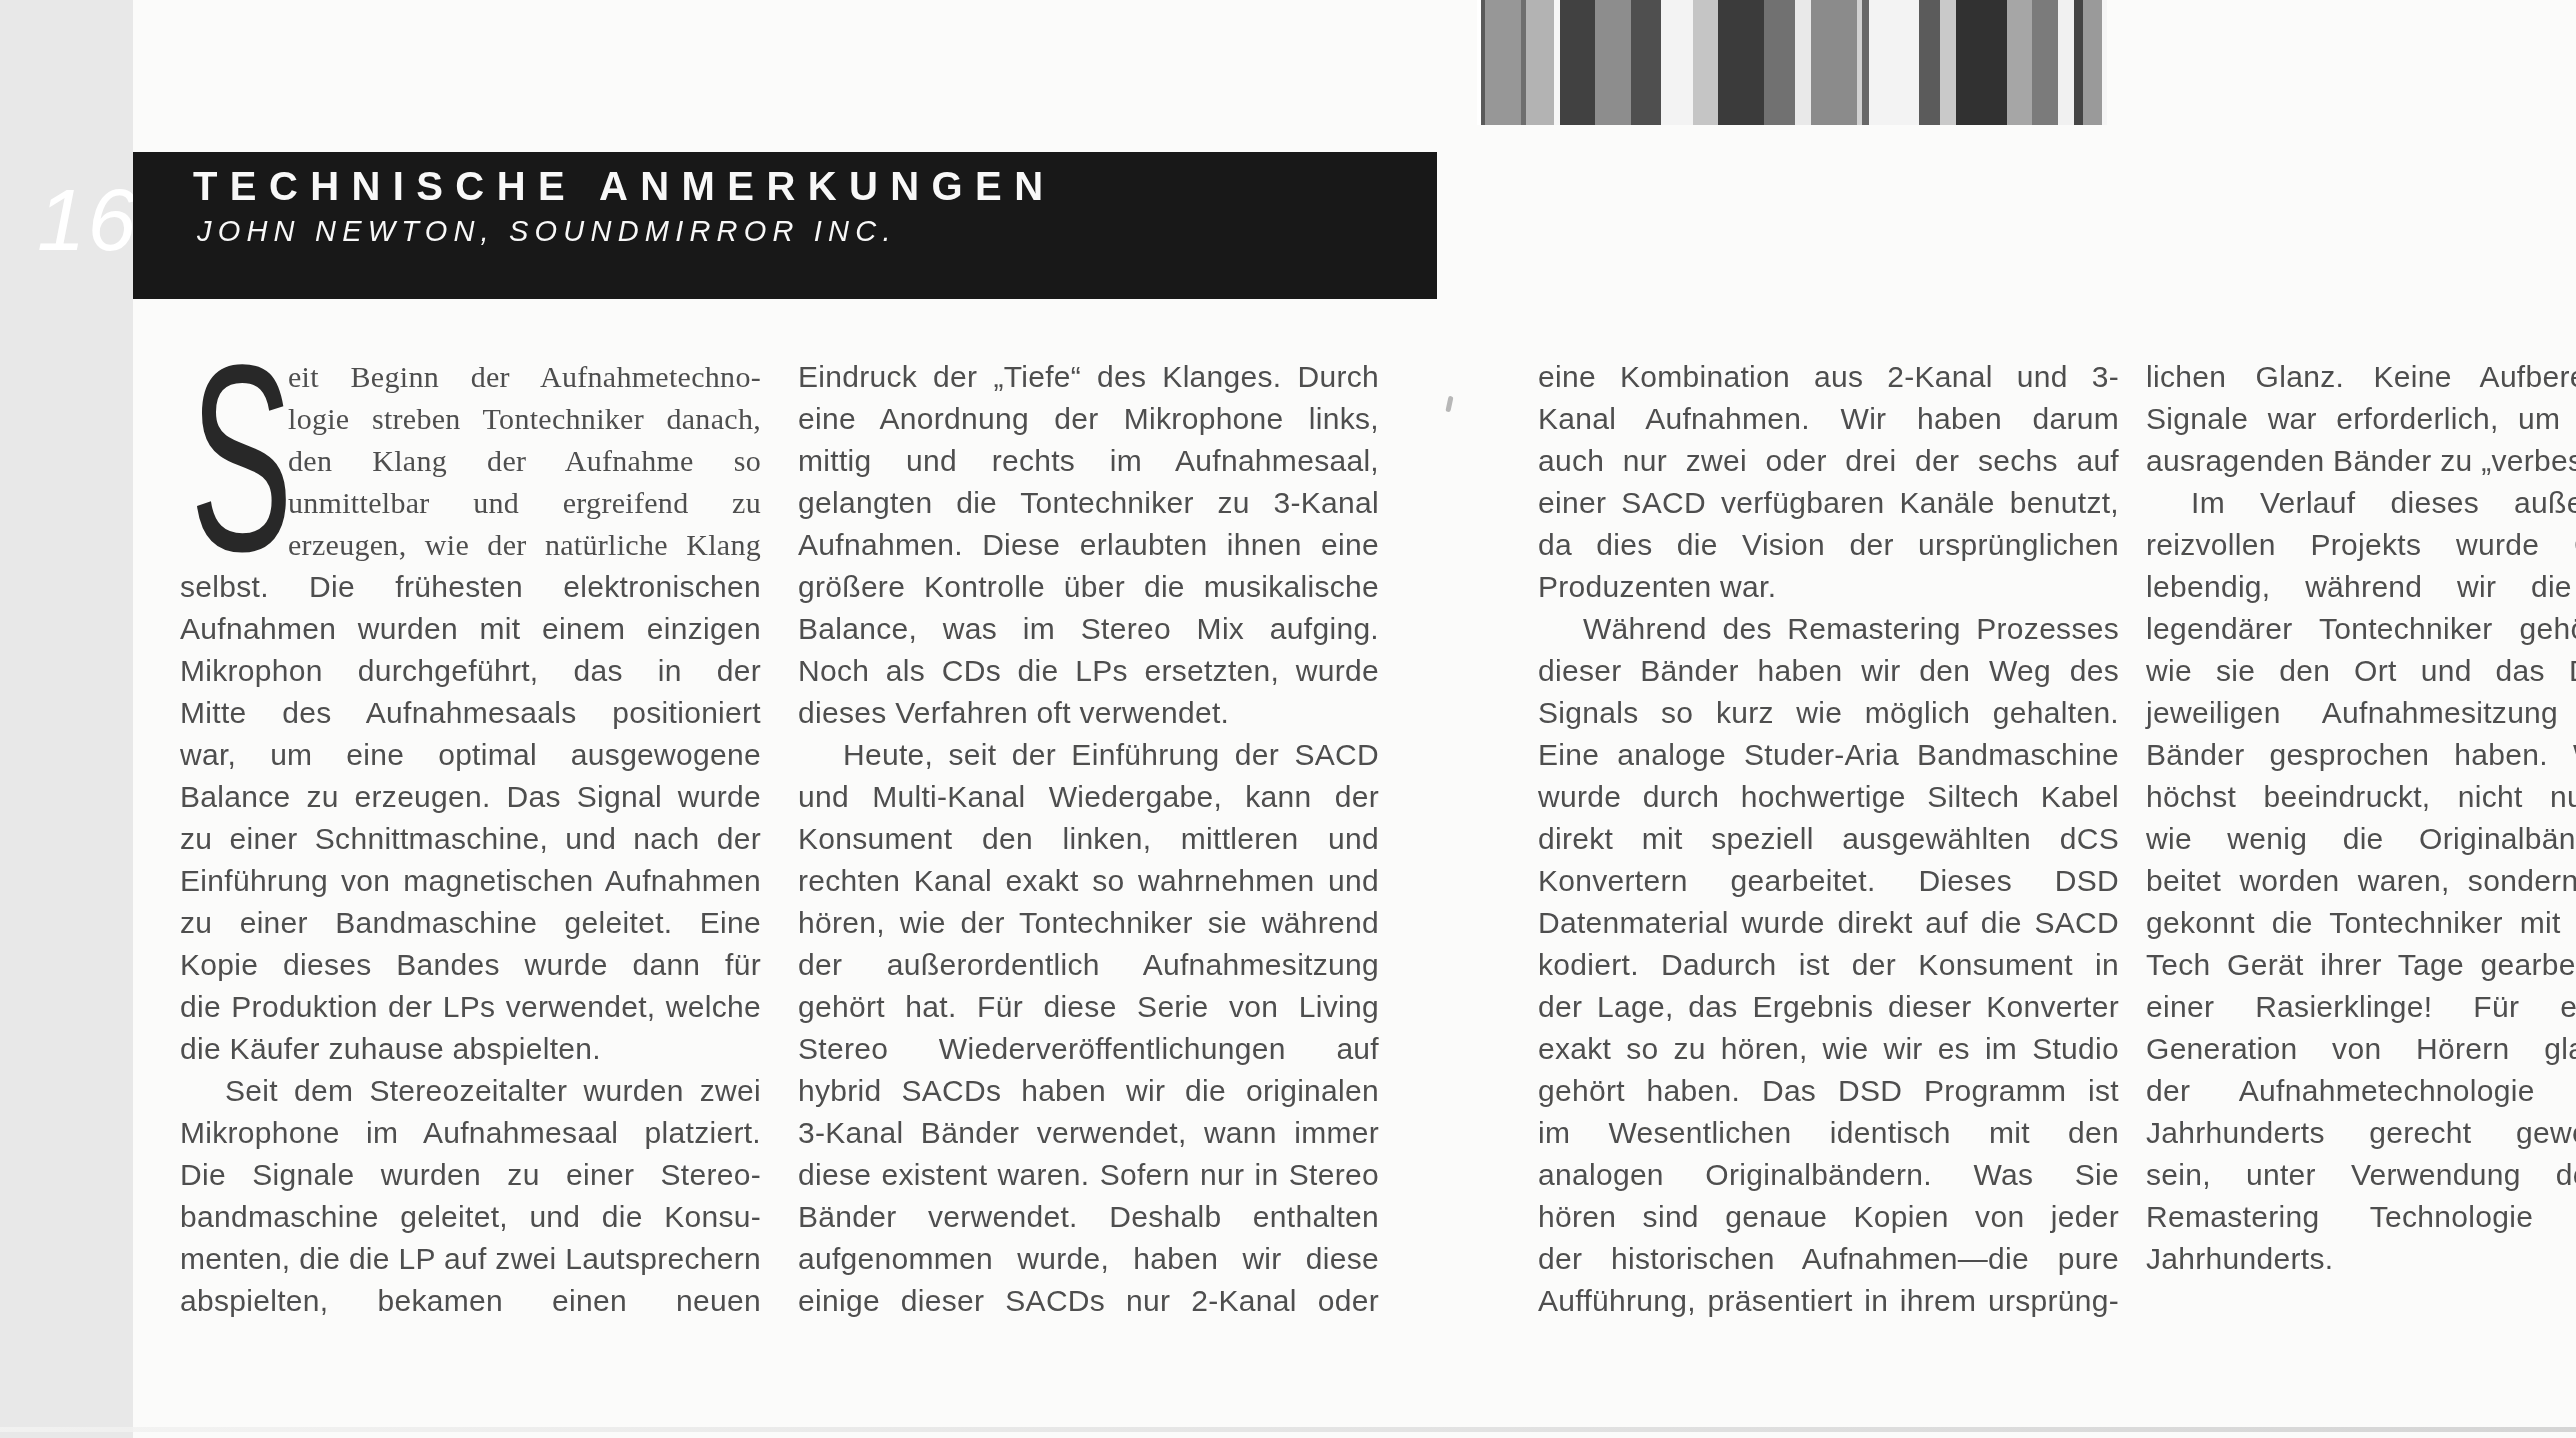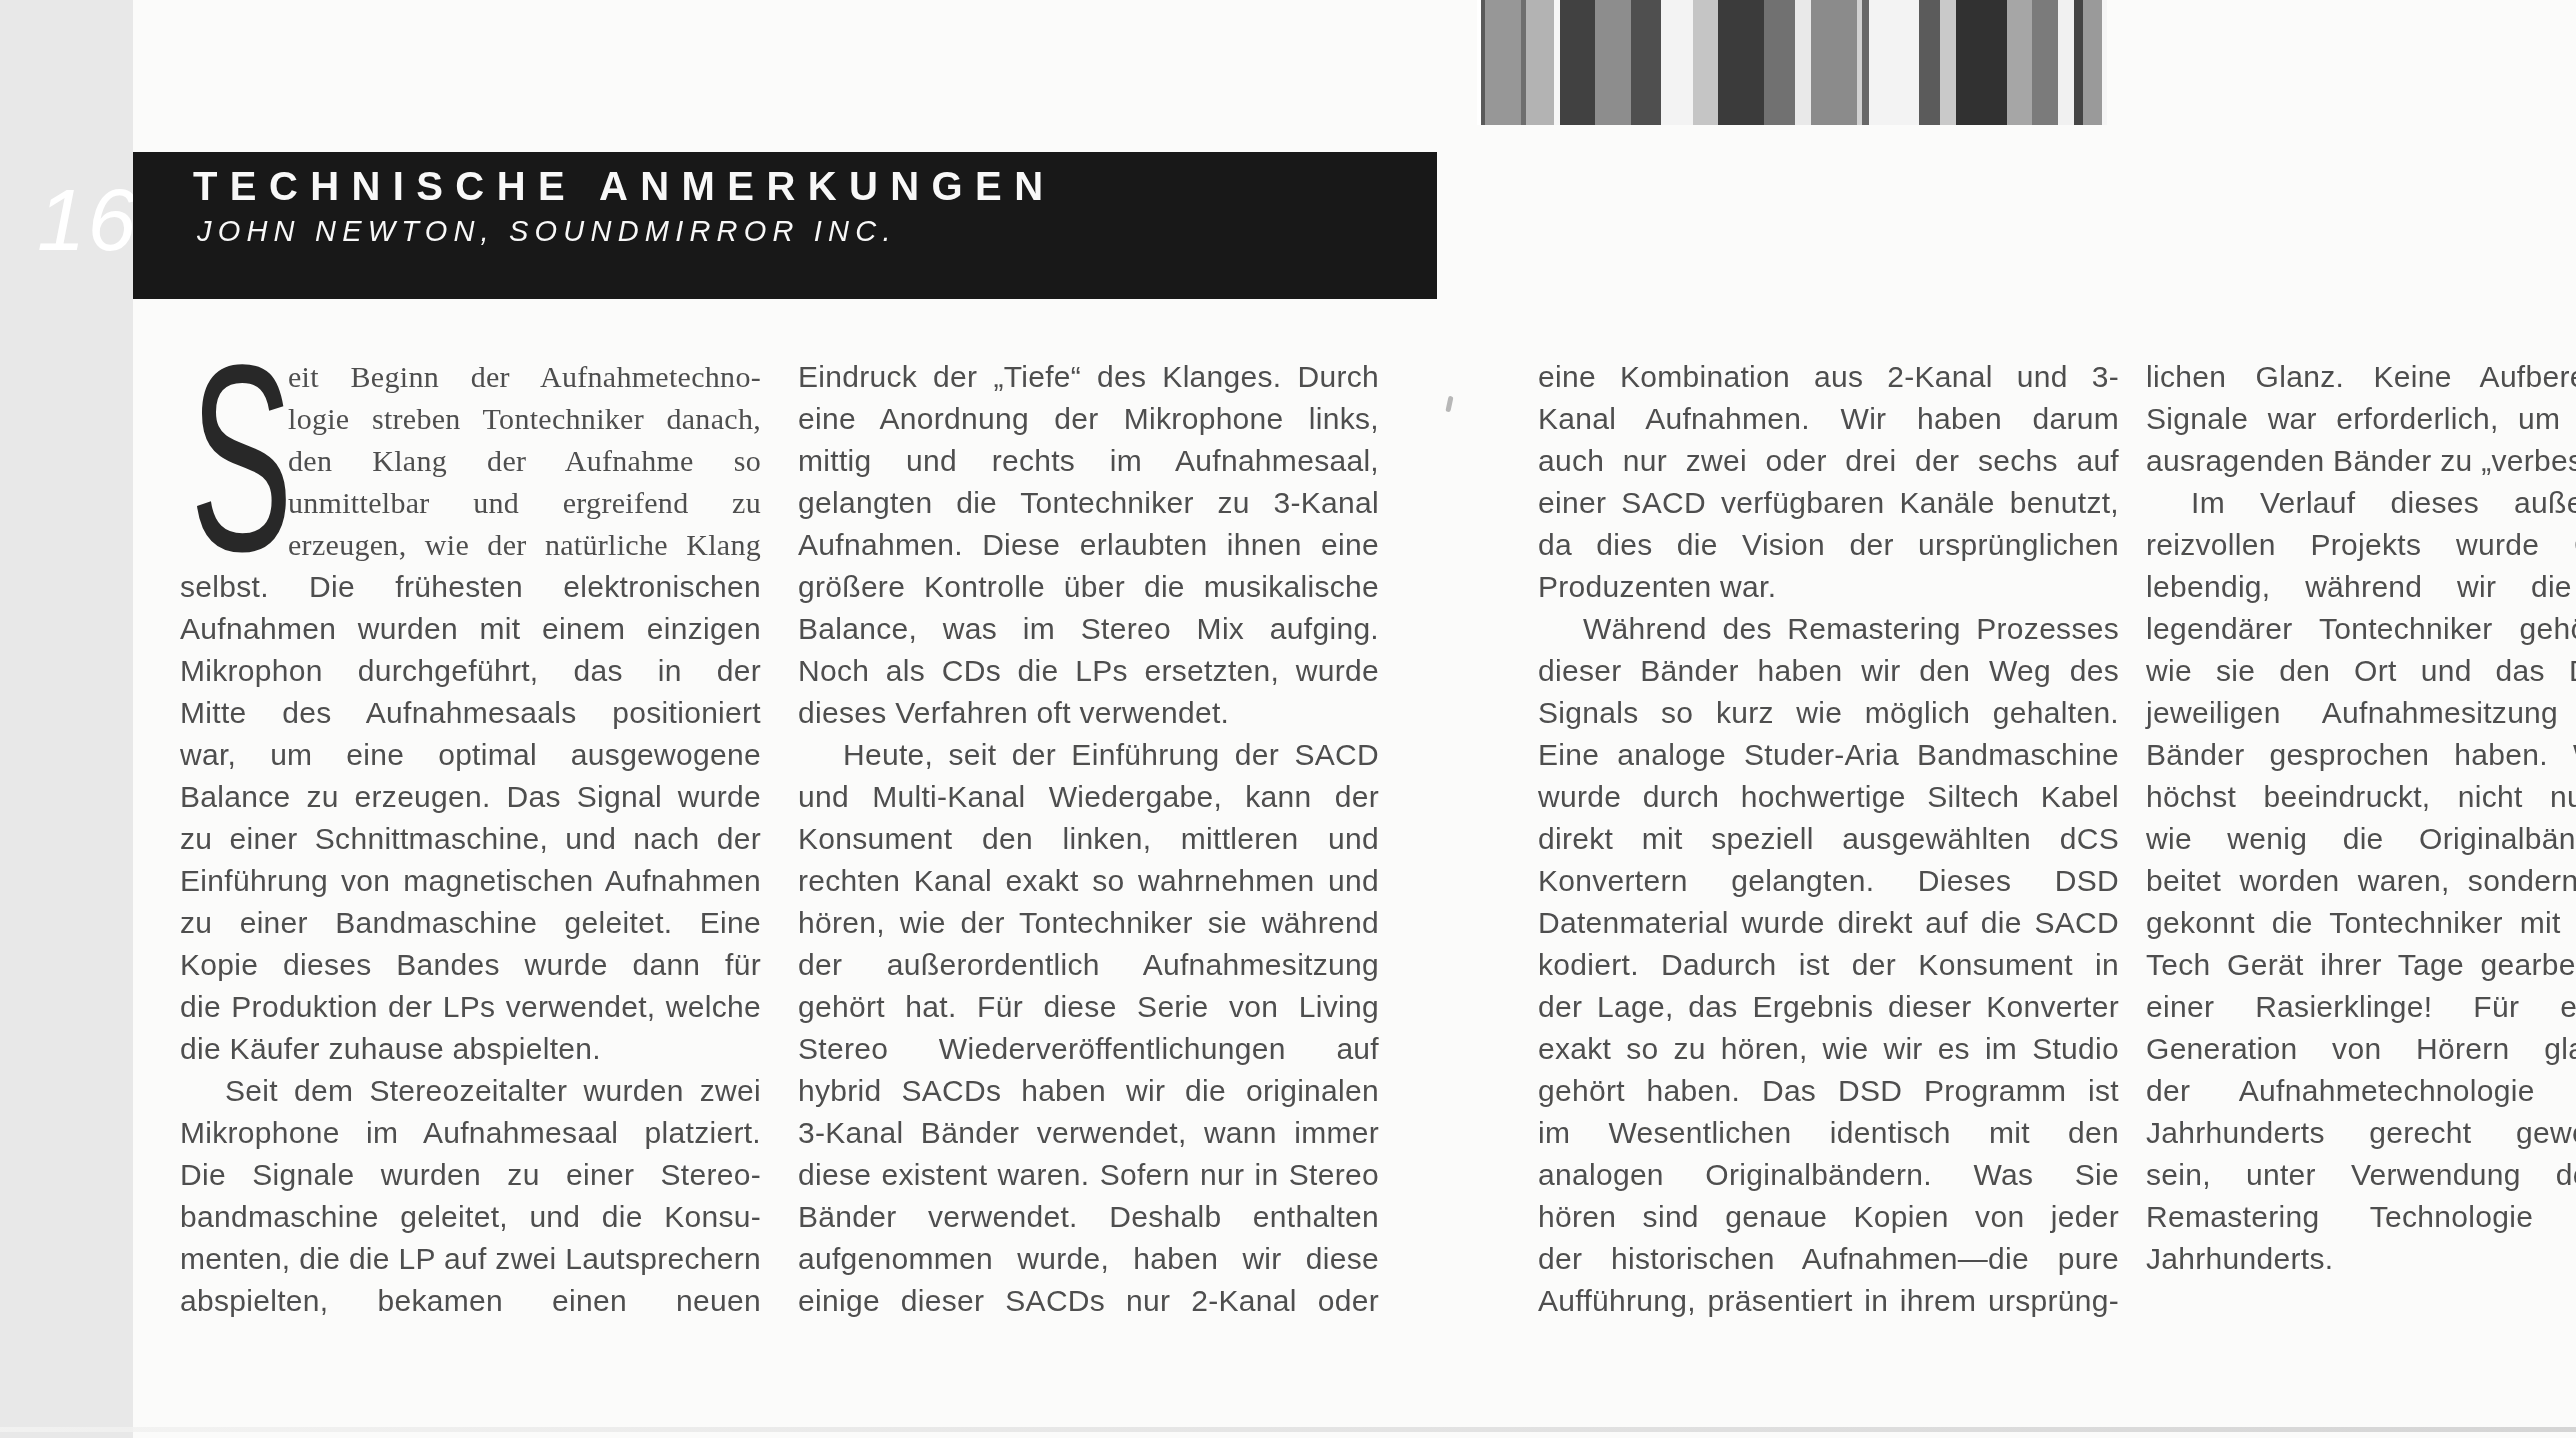--- a/index.html
+++ b/index.html
@@ -159,21 +159,21 @@
         <div class="line">auch nur zwei oder drei der sechs auf</div>
         <div class="line">einer SACD verfügbaren Kanäle benutzt,</div>
         <div class="line">da dies die Vision der ursprünglichen</div>
         <div class="line p-end">Produzenten war.</div>
         <div class="line p-start">Während des Remastering Prozesses</div>
         <div class="line">dieser Bänder haben wir den Weg des</div>
         <div class="line">Signals so kurz wie möglich gehalten.</div>
         <div class="line">Eine analoge Studer-Aria Bandmaschine</div>
         <div class="line">wurde durch hochwertige Siltech Kabel</div>
         <div class="line">direkt mit speziell ausgewählten dCS</div>
-        <div class="line">Konvertern gelangten. Dieses DSD</div>
+        <div class="line">Konvertern gearbeitet. Dieses DSD</div>
         <div class="line">Datenmaterial wurde direkt auf die SACD</div>
         <div class="line">kodiert. Dadurch ist der Konsument in</div>
         <div class="line">der Lage, das Ergebnis dieser Konverter</div>
         <div class="line">exakt so zu hören, wie wir es im Studio</div>
         <div class="line">gehört haben. Das DSD Programm ist</div>
         <div class="line">im Wesentlichen identisch mit den</div>
         <div class="line">analogen Originalbändern. Was Sie</div>
         <div class="line">hören sind genaue Kopien von jeder</div>
         <div class="line">der historischen Aufnahmen—die pure</div>
         <div class="line">Aufführung, präsentiert in ihrem ursprüng-</div>

